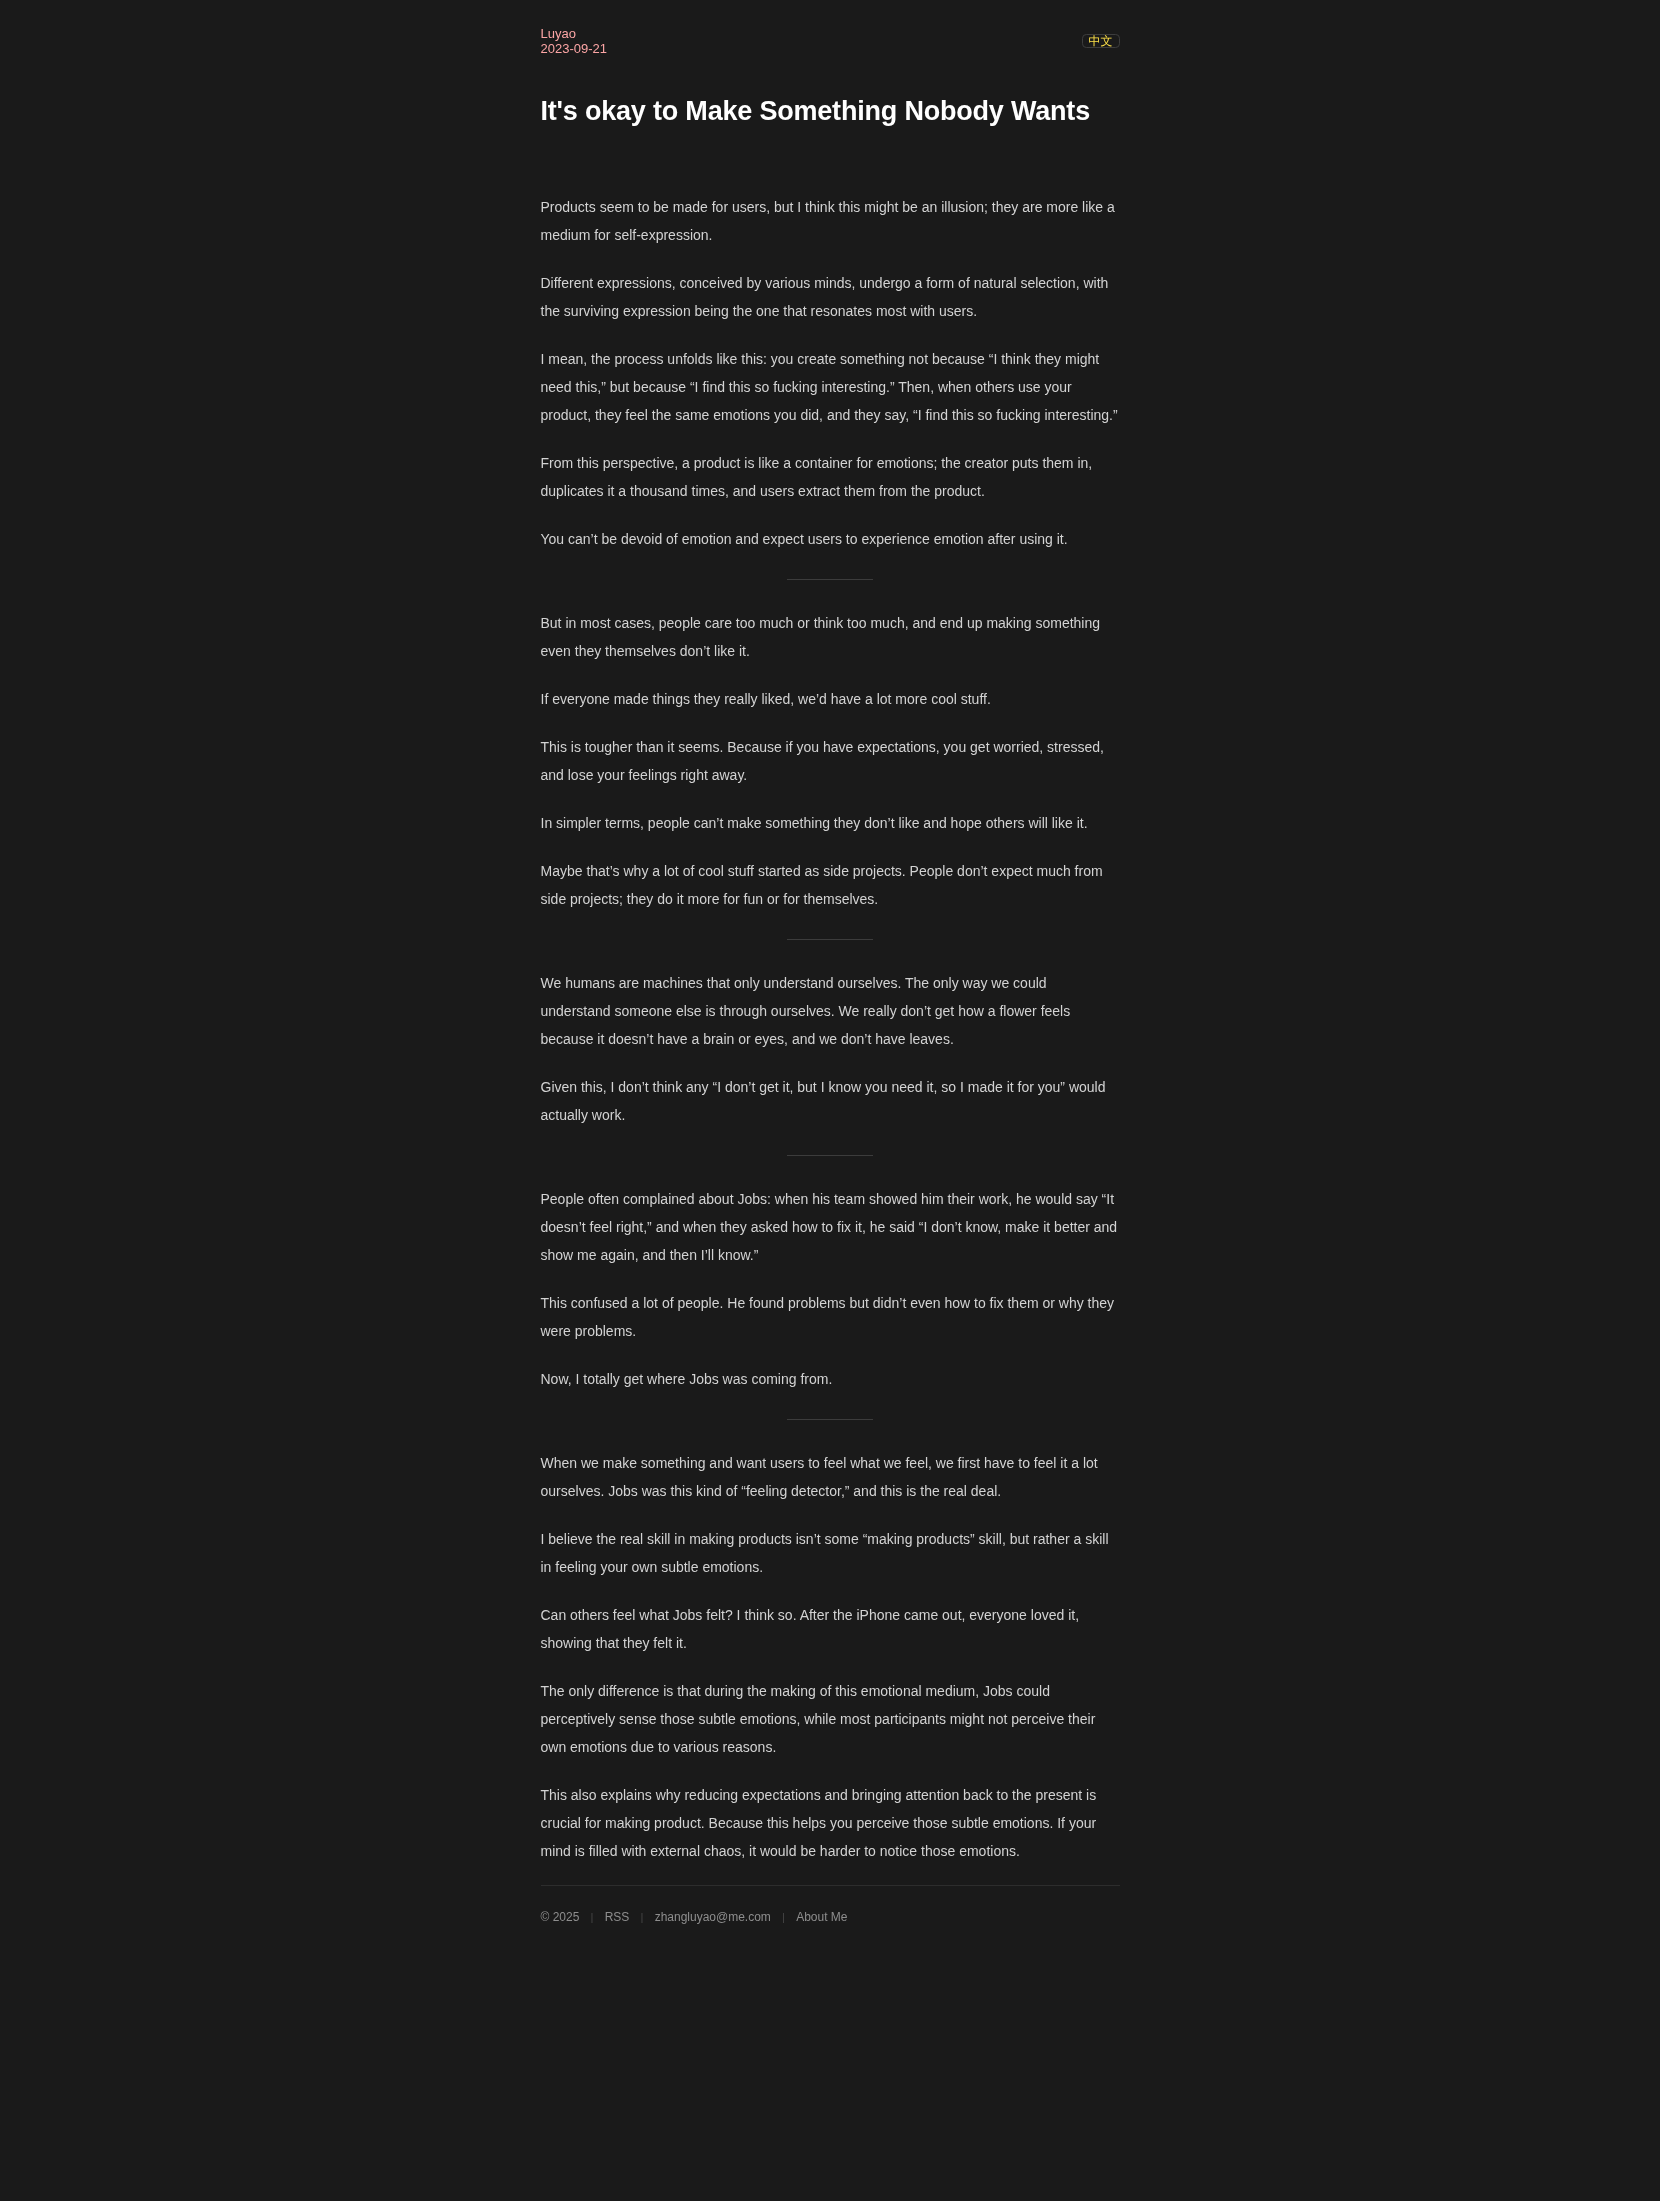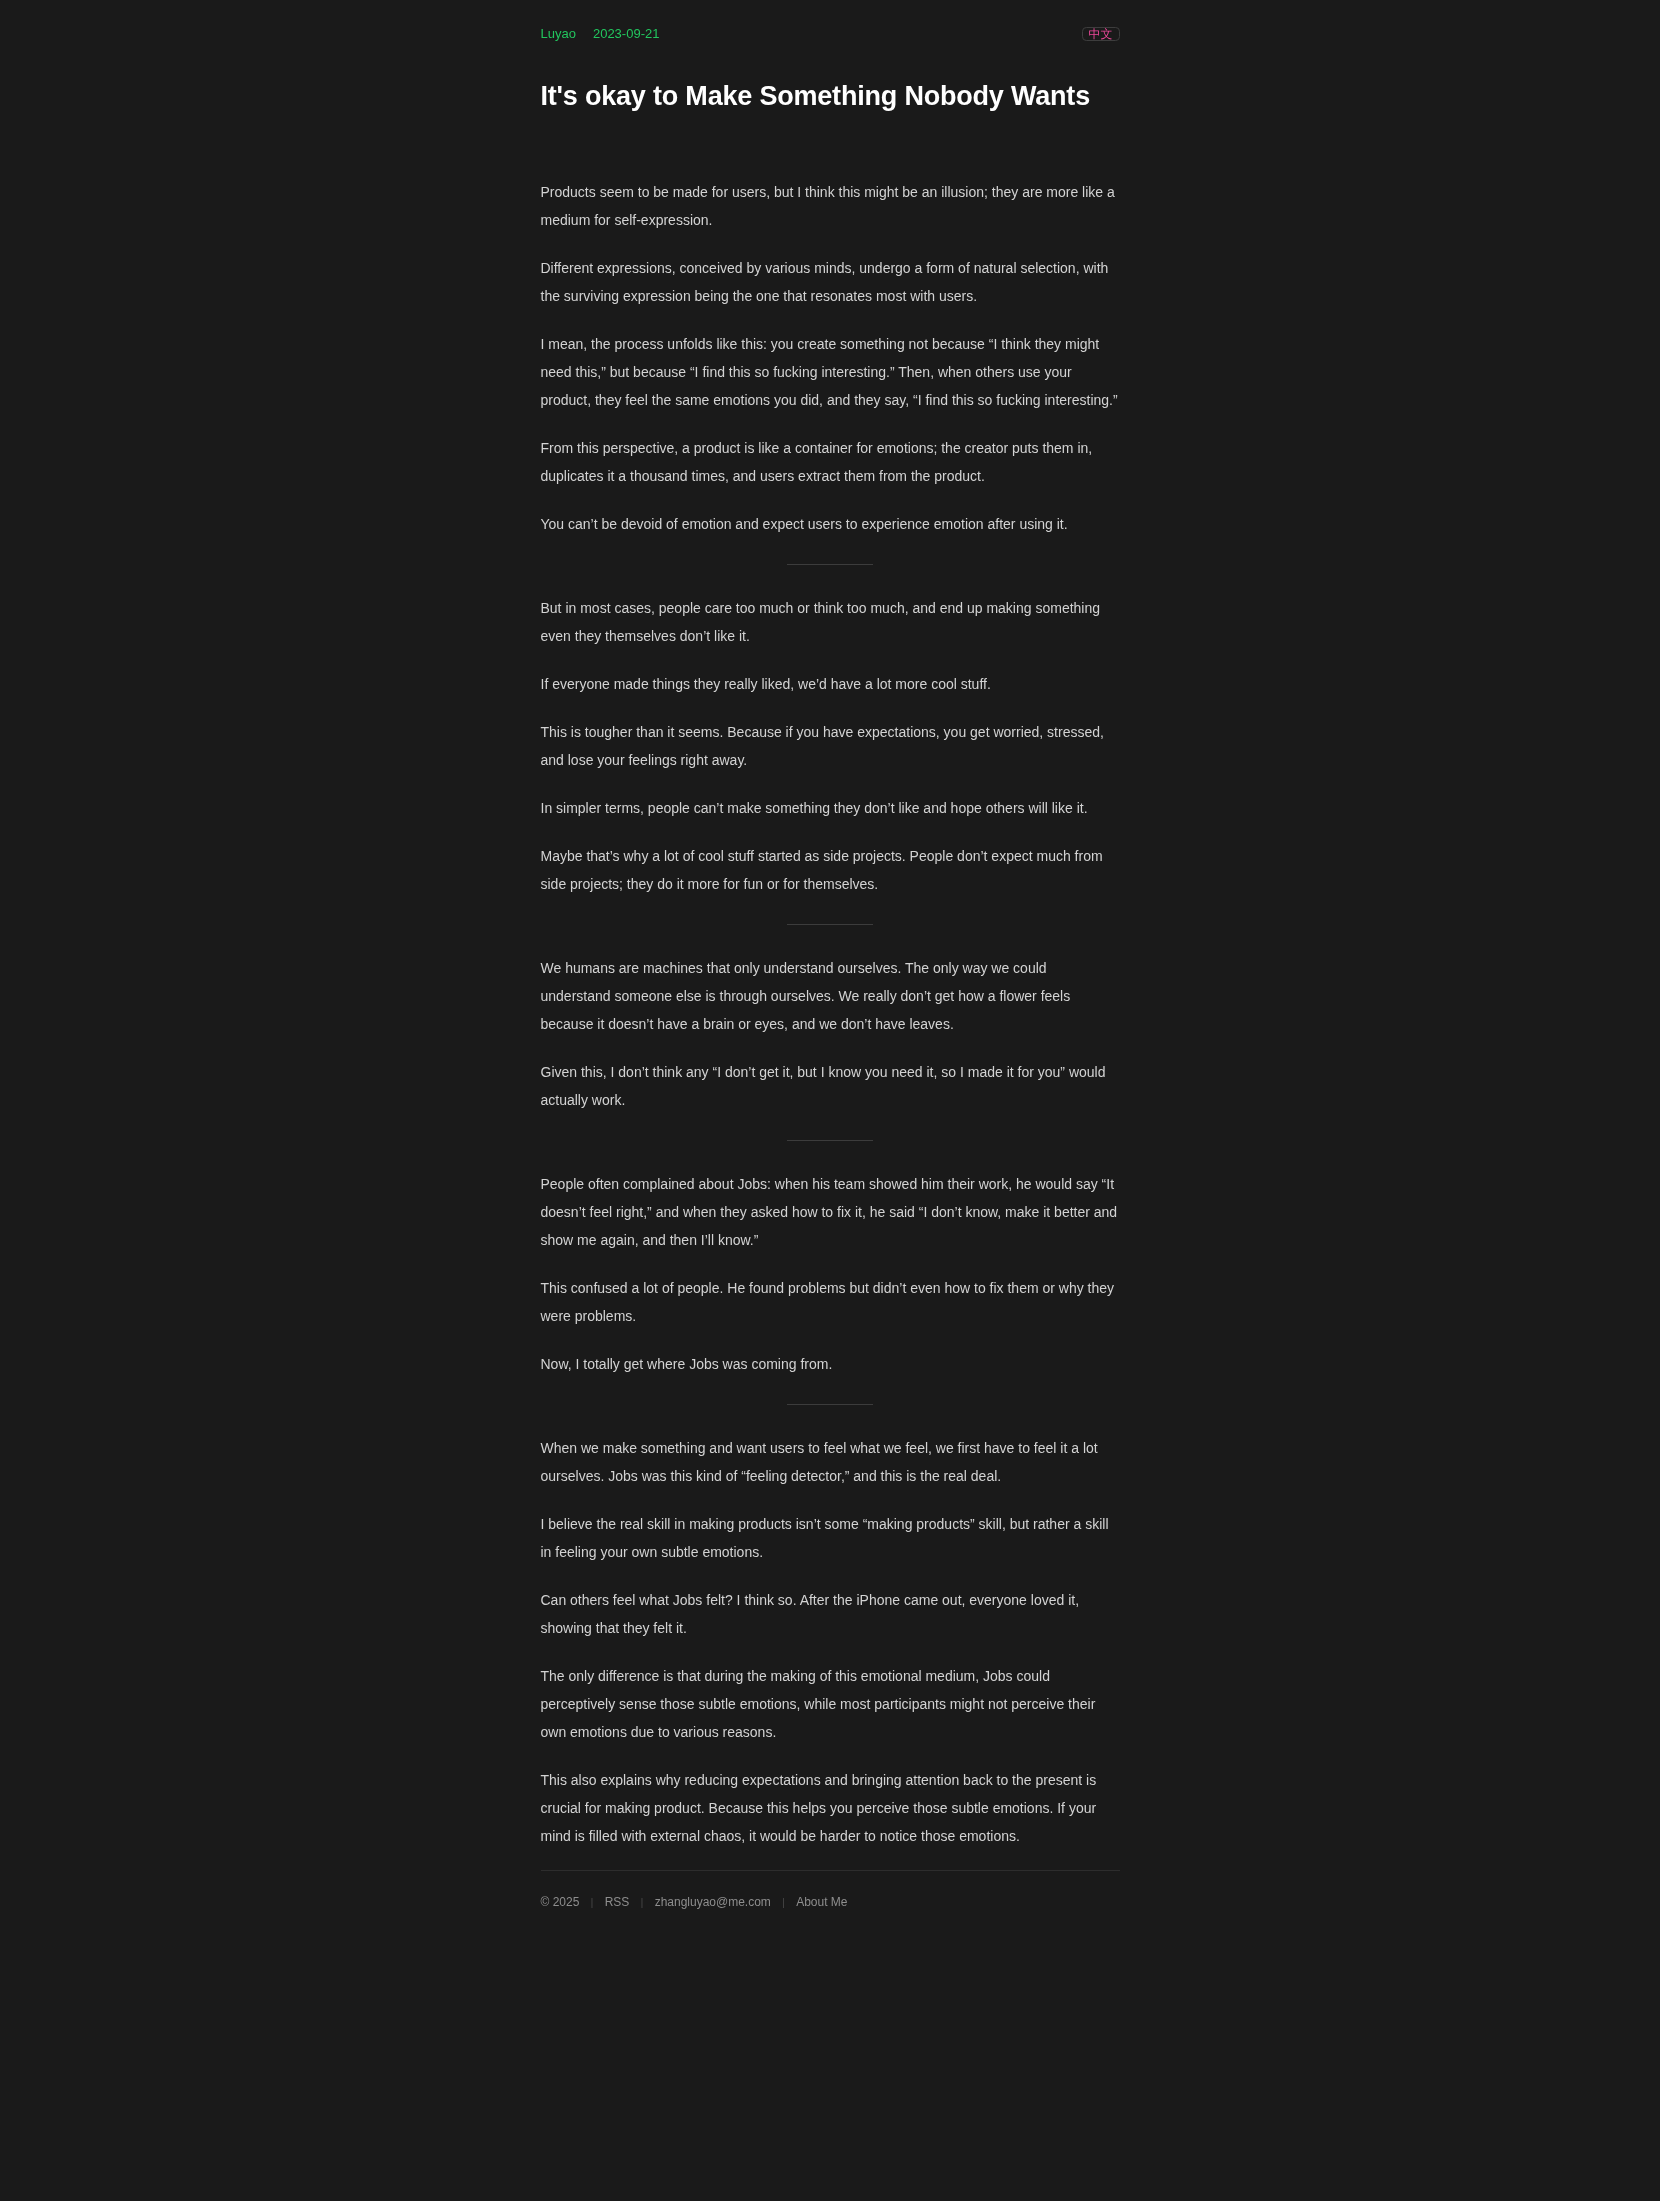--- a/index.html
+++ b/index.html
@@ -16,28 +16,29 @@
     padding: 26px 0 61px;
   }
 
   .header-row {
     display: flex;
     justify-content: space-between;
     align-items: center;
   }
   .meta {
     display: flex;
-    gap: 17px;
-    color: #22c55e;
+    gap: 0;
+    color: #fca5a5;
     font-size: 13px;
+    flex-direction: column;
   }
   .lang-btn {
     border: 0.9px solid #3d3d3d;
     background: transparent;
-    color: #ec4899;
+    color: #fde047;
     font-size: 12px;
     line-height: 1;
     padding: 0 6px;
     border-radius: 4.3px;
     cursor: pointer;
     font-family: inherit;
   }
 
   h1.title {
     color: #ffffff;

